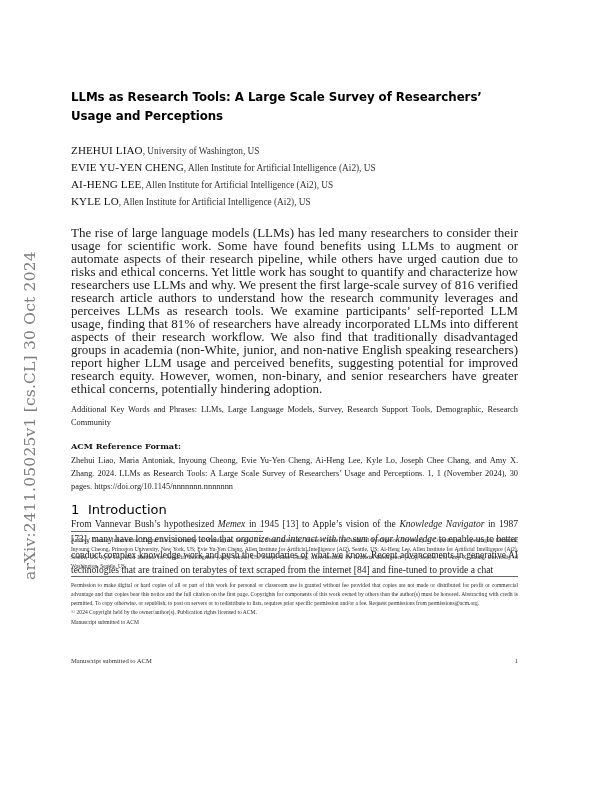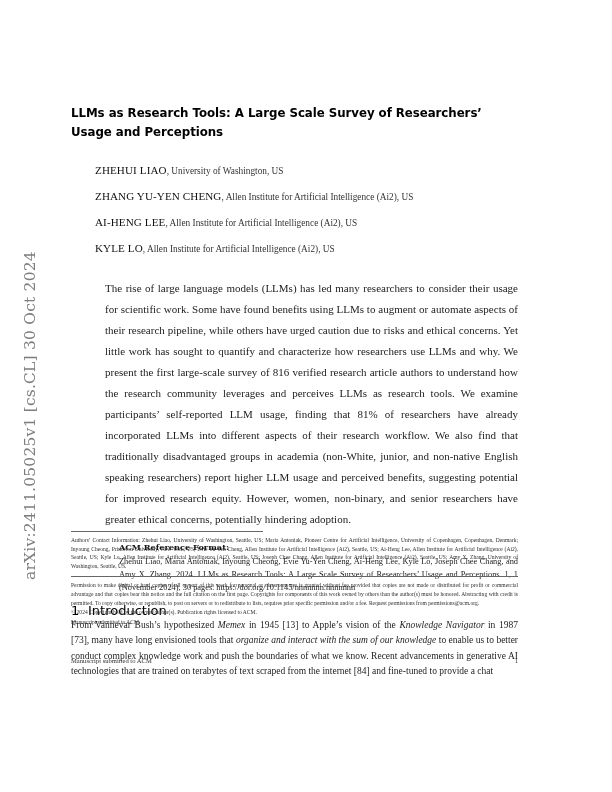--- a/index.html
+++ b/index.html
@@ -34,82 +34,79 @@
     letter-spacing: 0.2px;
     color: #7d7d7d;
     white-space: nowrap;
     line-height: 26px;
   }
 
   
   .content {
     position: absolute;
     left: 71px;
-    top: 104px;
+    top: 88px;
     width: 447px;
   }
 
   .paper-title {
     font-family: "DejaVu Sans", sans-serif;
     font-weight: bold;
     font-size: 11.8px;
     line-height: 19px;
     color: #000000;
     margin: 0 0 16px 0;
     letter-spacing: -0.05px;
   }
 
   .authors {
     margin: 0 0 0 0;
   }
   .author-line {
     font-size: 10.2px;
-    line-height: 25px;
+    line-height: 16px;
     color: #2a2a2a;
     white-space: nowrap;
-    margin-left: 24px;
   }
   .author-name {
     font-variant: normal;
     font-size: 11.1px;
     color: #111111;
     letter-spacing: 0.1px;
   }
   .author-affil {
     font-size: 9.3px;
     color: #333333;
   }
 
   .abstract {
     margin-top: 16px;
-    font-size: 11px;
-    line-height: 21px;
+    font-size: 13px;
+    line-height: 13px;
     text-align: justify;
     color: #222222;
-    margin-left: 34px;
   }
   .abstract p {
     margin: 0;
   }
 
   .keywords {
     margin-top: 9px;
     font-size: 8.35px;
     line-height: 12.5px;
     text-align: justify;
     color: #222222;
   }
 
   .refblock {
     margin-top: 11px;
     font-size: 8.35px;
     line-height: 12.8px;
     color: #222222;
     text-align: justify;
-    margin-left: 48px;
   }
   .refblock-title {
     font-family: "DejaVu Serif", serif;
     font-weight: bold;
     font-size: 8.2px;
     display: block;
     margin-bottom: 2.5px;
     color: #111111;
   }
   .ref-body { display: block; }
@@ -191,34 +188,35 @@
 
   <div class="content">
 
     <h1 class="paper-title">LLMs as Research Tools: A Large Scale Survey of Researchers’ Usage and Perceptions</h1>
 
     <div class="authors">
       <div class="author-line">
         <span class="author-name">ZHEHUI LIAO</span><span class="author-affil">, University of Washington, US</span>
       </div>
       <div class="author-line">
-        <span class="author-name">ZHANG YU-YEN CHENG</span><span class="author-affil">, Allen Institute for Artificial Intelligence (Ai2), US</span>
+        <span class="author-name">EVIE YU-YEN CHENG</span><span class="author-affil">, Allen Institute for Artificial Intelligence (Ai2), US</span>
       </div>
       <div class="author-line">
         <span class="author-name">AI-HENG LEE</span><span class="author-affil">, Allen Institute for Artificial Intelligence (Ai2), US</span>
       </div>
       <div class="author-line">
         <span class="author-name">KYLE LO</span><span class="author-affil">, Allen Institute for Artificial Intelligence (Ai2), US</span>
       </div>
     </div>
 
     <div class="abstract">
       <p>The rise of large language models (LLMs) has led many researchers to consider their usage for scientific work. Some have found benefits using LLMs to augment or automate aspects of their research pipeline, while others have urged caution due to risks and ethical concerns. Yet little work has sought to quantify and characterize how researchers use LLMs and why. We present the first large-scale survey of 816 verified research article authors to understand how the research community leverages and perceives LLMs as research tools. We examine participants’ self-reported LLM usage, finding that 81% of researchers have already incorporated LLMs into different aspects of their research workflow. We also find that traditionally disadvantaged groups in academia (non-White, junior, and non-native English speaking researchers) report higher LLM usage and perceived benefits, suggesting potential for improved research equity. However, women, non-binary, and senior researchers have greater ethical concerns, potentially hindering adoption.</p>
     </div>
 
+    <div class="keywords">Additional Key Words and Phrases: LLMs, Large Language Models, Survey, Research Support Tools, Demographic, Research Community</div>
 
     <div class="refblock">
       <span class="refblock-title">ACM Reference Format:</span>
       <span class="ref-body">Zhehui Liao, Maria Antoniak, Inyoung Cheong, Evie Yu-Yen Cheng, Ai-Heng Lee, Kyle Lo, Joseph Chee Chang, and Amy X. Zhang. 2024. LLMs as Research Tools: A Large Scale Survey of Researchers’ Usage and Perceptions.  1, 1 (November 2024), 30 pages. https://doi.org/10.1145/nnnnnnn.nnnnnnn</span>
     </div>
 
     <div class="section-head">
       <span class="section-num">1</span><span>Introduction</span>
     </div>
 

